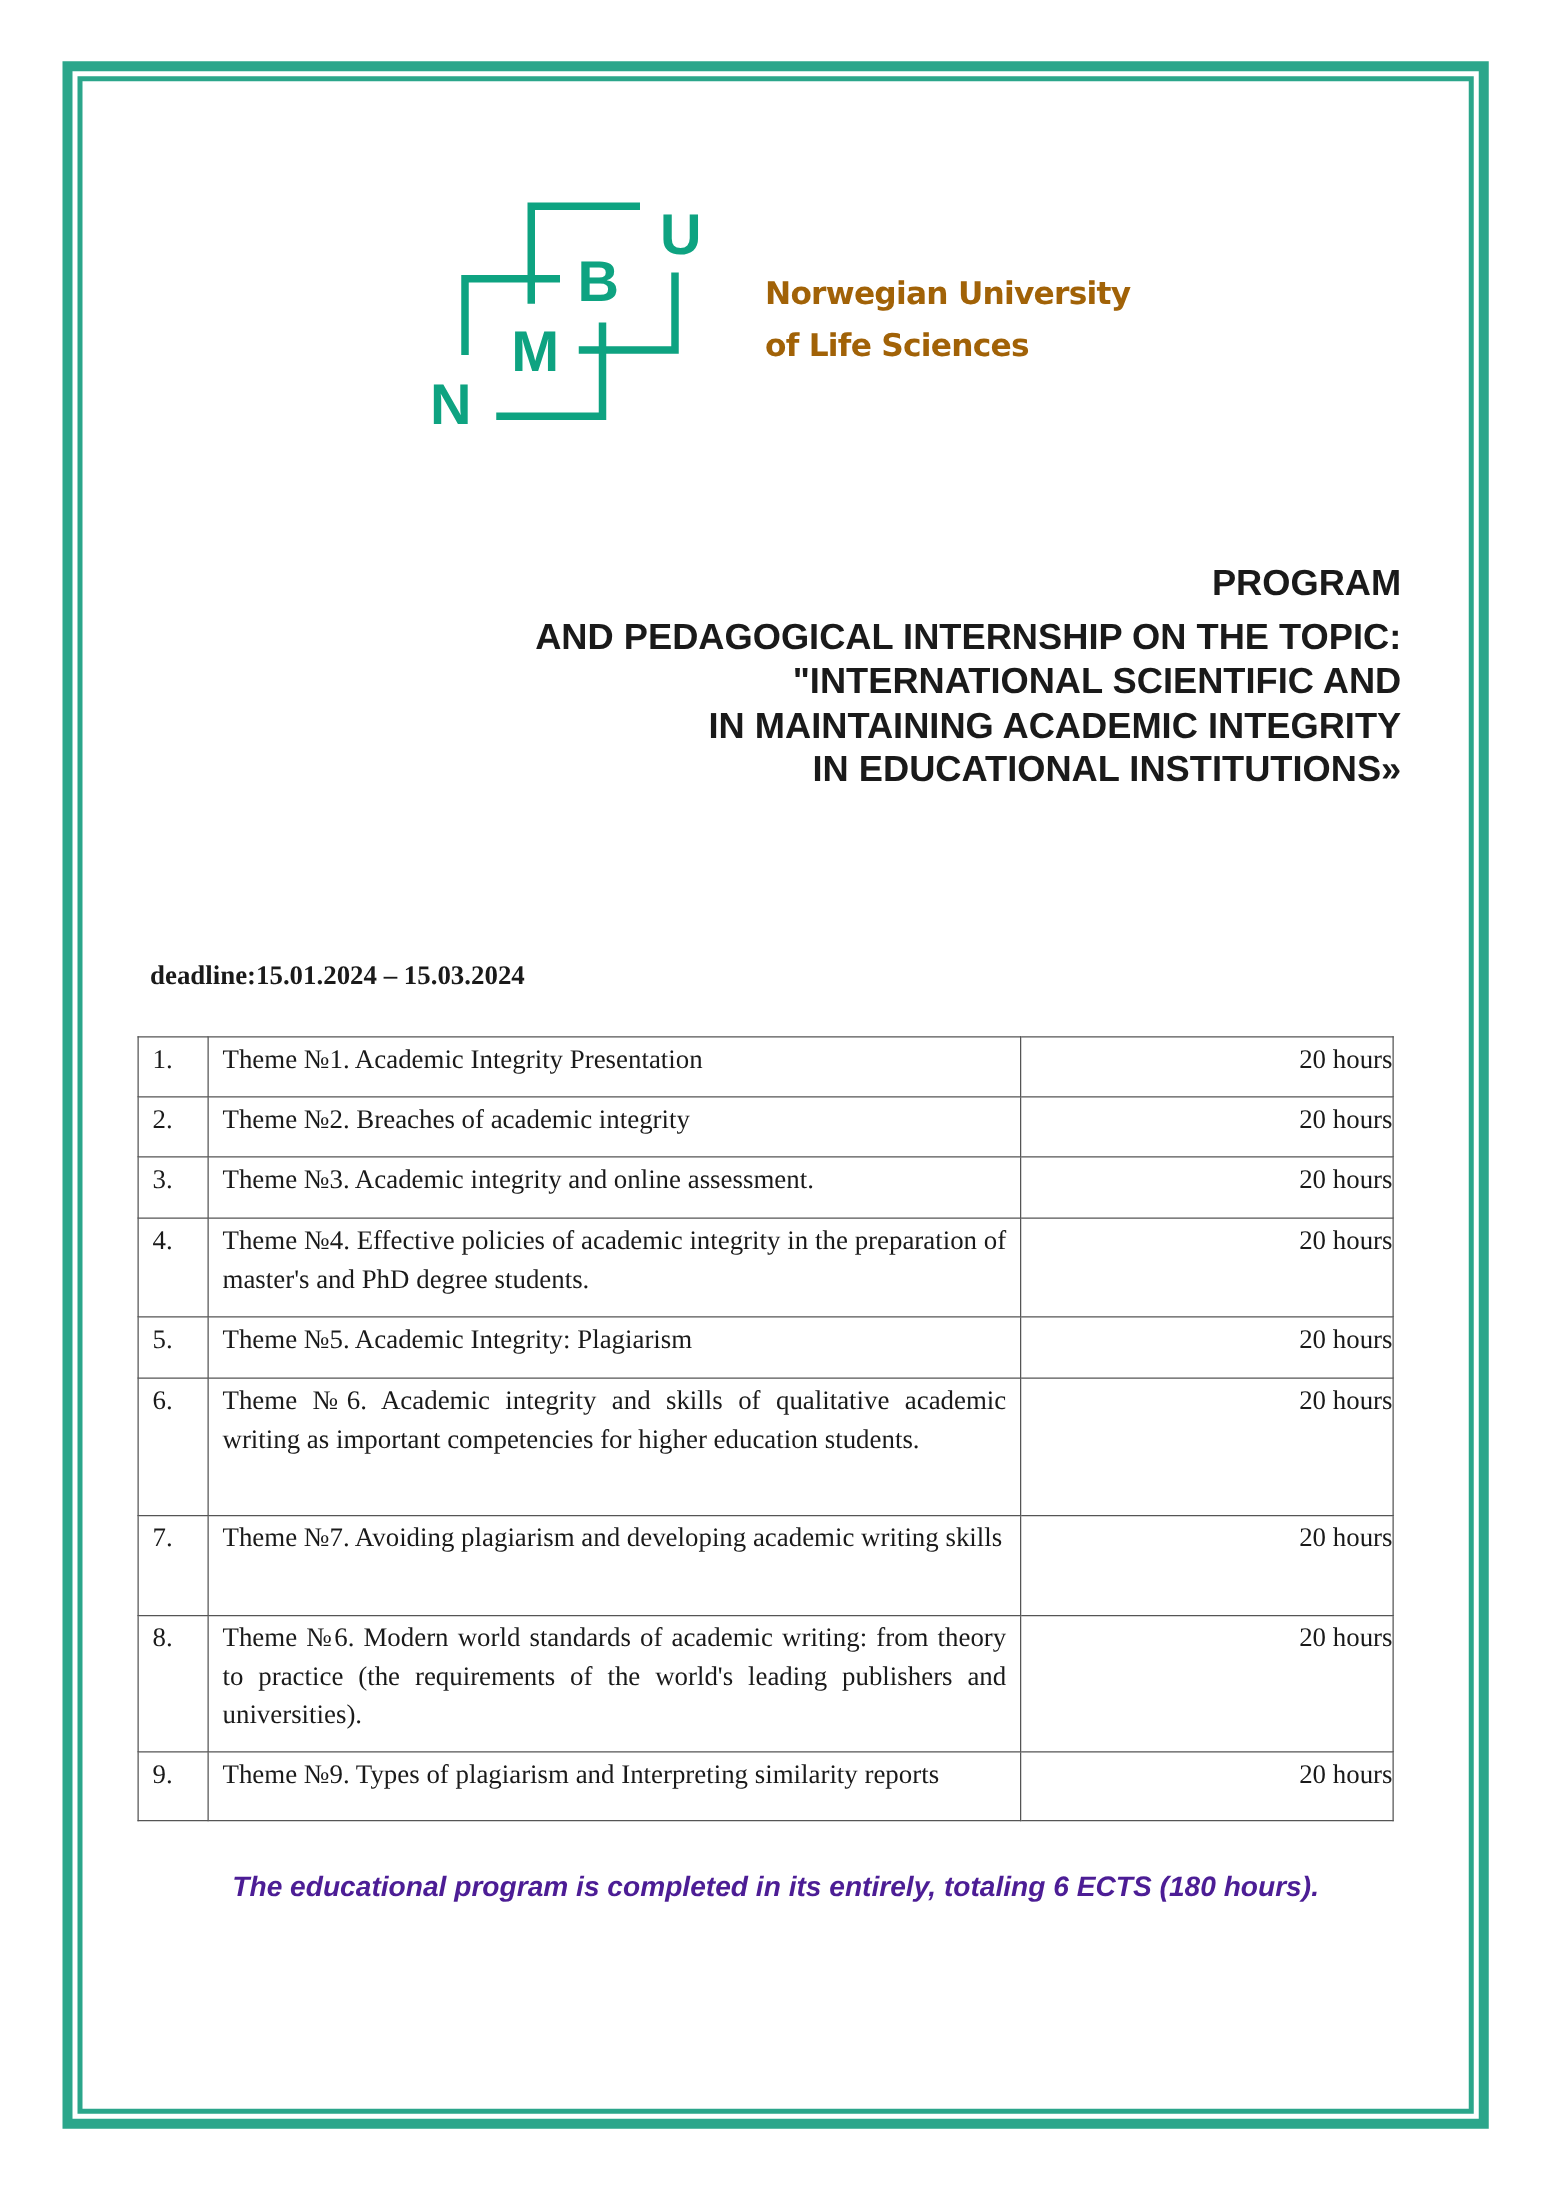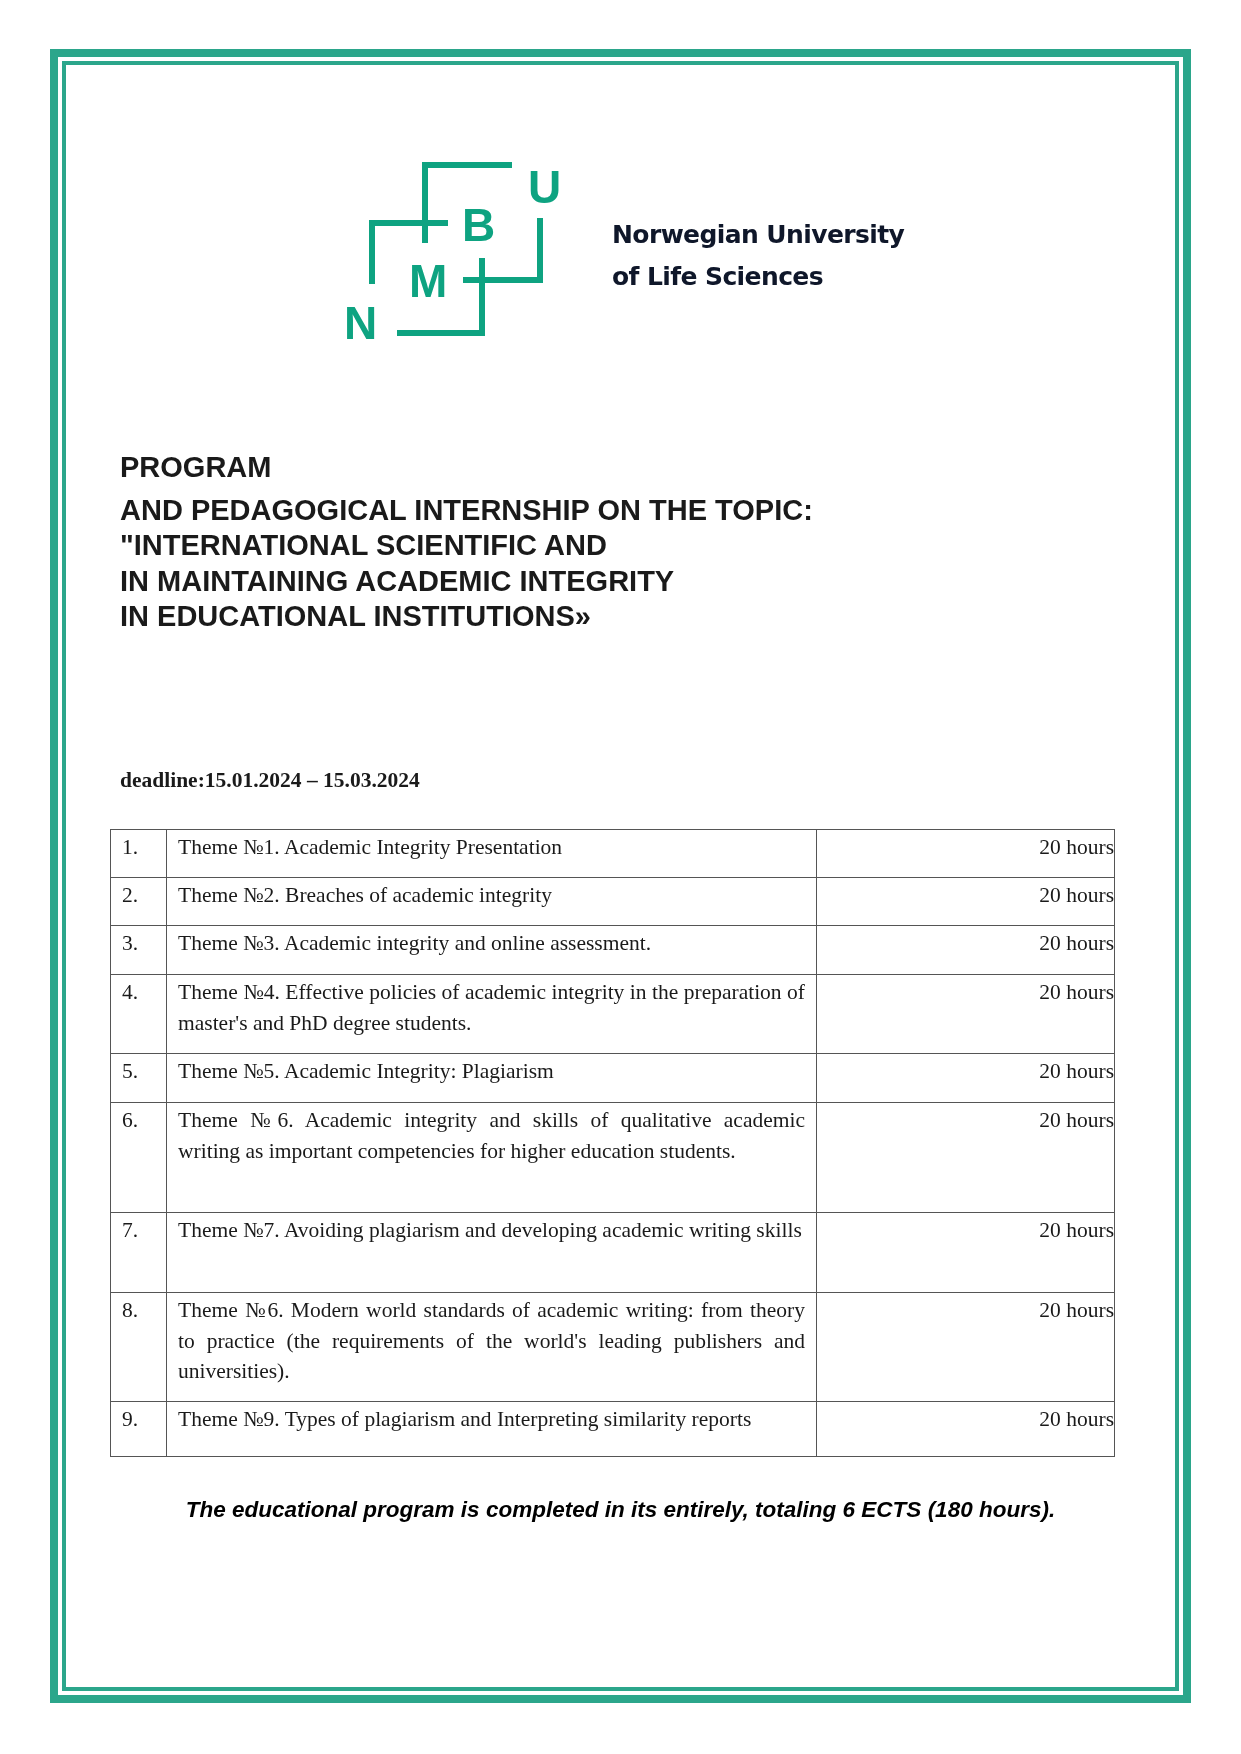--- a/index.html
+++ b/index.html
@@ -13,26 +13,26 @@
     box-sizing: border-box; border: 4px solid #2ba68b;
   }
   .logo { position: absolute; left: 330px; top: 150px; width: 260px; height: 200px; }
   .logo svg { position: absolute; left: 0; top: 0; }
   .logo-letter {
     position: absolute; font-family: "Liberation Sans", sans-serif; font-weight: bold;
     color: #0ea381; font-size: 46px; line-height: 1;
   }
   .uni-name {
     position: absolute; left: 612px; top: 214px;
-    font-family: "DejaVu Sans", sans-serif; font-weight: bold; color: #0f172a;
+    font-family: "DejaVu Sans", sans-serif; font-weight: bold; color: #a16207;
     font-size: 25px; line-height: 42px; letter-spacing: -0.6px;
   }
   .title-block {
     position: absolute; left: 120px; width: 1001px; top: 450px;
-    text-align: left; font-family: "Liberation Sans", sans-serif; font-weight: bold;
+    text-align: right; font-family: "Liberation Sans", sans-serif; font-weight: bold;
     color: #1a1a1a; font-size: 29px; line-height: 35.6px;
   }
   .title-block .program { margin-bottom: 7px; }
   .deadline {
     position: absolute; left: 120px; width: 1001px; top: 768px; 
     font-family: "Liberation Serif", serif; font-weight: bold; font-size: 21.5px; color: #1a1a1a;
   }
   table.themes {
     position: absolute; left: 110px; top: 829px; width: 1005px;
     border-collapse: collapse; font-family: "Liberation Serif", serif; font-size: 21.5px; color: #1a1a1a;
@@ -40,21 +40,21 @@
   table.themes td {
     border: 1.5px solid #555; vertical-align: top; padding: 0; line-height: 30.5px;
   }
   td.num { width: 56px; padding-left: 11px !important; box-sizing: border-box; }
   td.theme { width: 650px; padding: 0 11px 0 11px !important; text-align: justify; box-sizing: border-box; }
   td.hours { text-align: right; }
   .cell-inner { padding-top: 2px; }
   .total {
     position: absolute; left: 120px; width: 1001px; top: 1497px; text-align: center;
     font-family: "Liberation Sans", sans-serif; font-weight: bold; font-style: italic;
-    font-size: 22.5px; color: #000000;
+    font-size: 22.5px; color: #4c1d95;
   }
 </style>
 </head>
 <body>
 
 <div class="frame-outer"></div>
 <div class="frame-inner"></div>
 
 <div class="logo">
   <svg width="260" height="200" viewBox="0 0 260 200">

